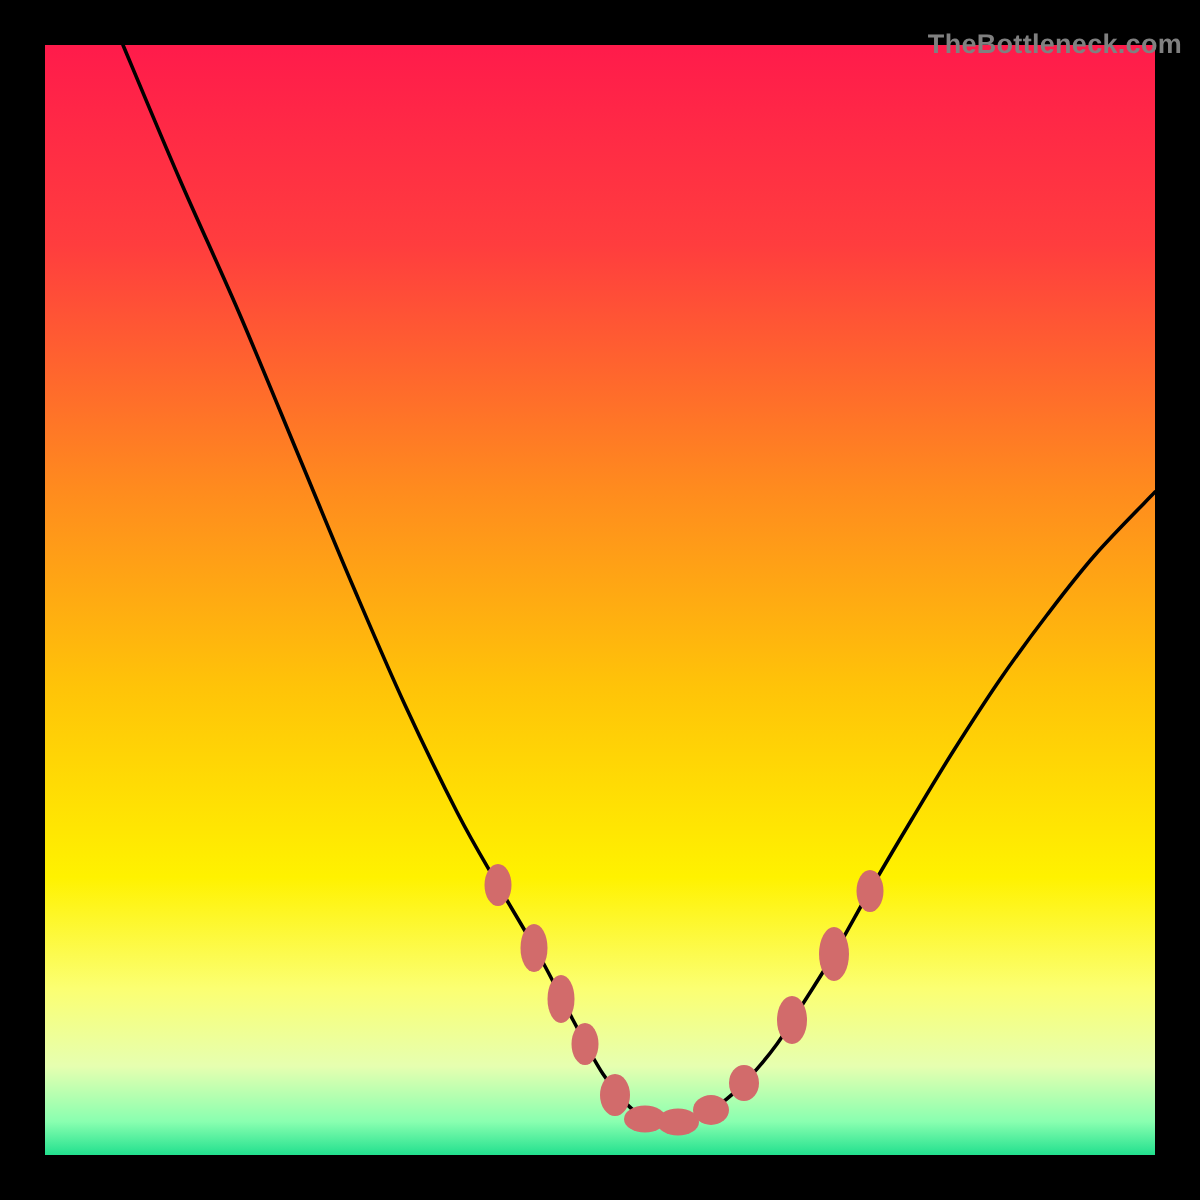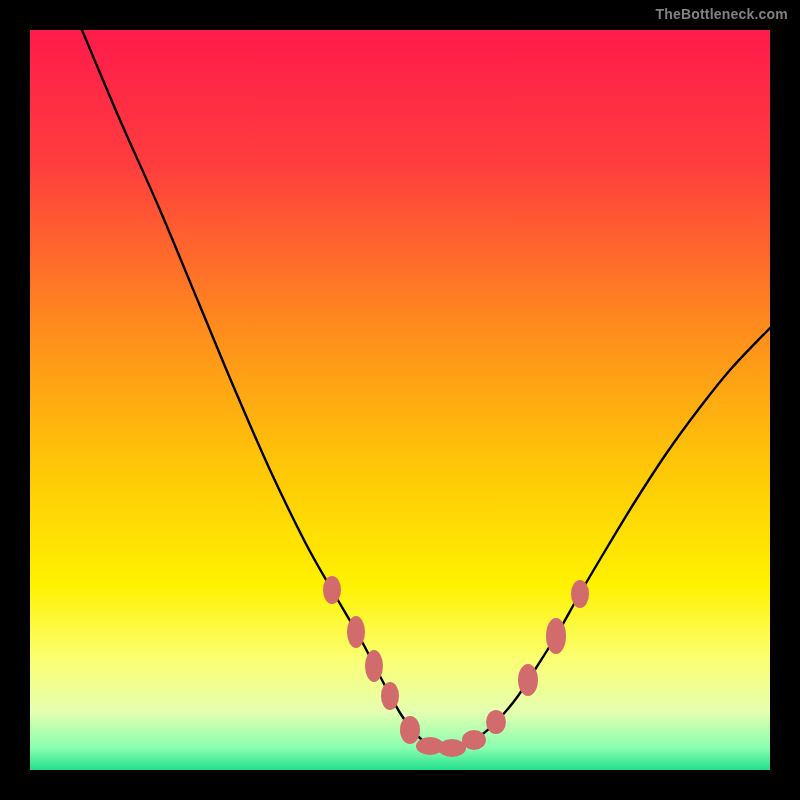--- a/index.html
+++ b/index.html
@@ -14,24 +14,24 @@
   .frame {
     position: absolute;
     left: 30px;
     top: 30px;
     width: 740px;
     height: 740px;
     background: #000;
   }
   .watermark {
     position: absolute;
-    top: 6px;
+    top: 19px;
     right: 12px;
     color: #808080;
-    font-size: 14px;
+    font-size: 18px;
     font-weight: bold;
     letter-spacing: 0.2px;
     z-index: 5;
   }
   svg {
     display: block;
   }
 </style>
 </head>
 <body>

